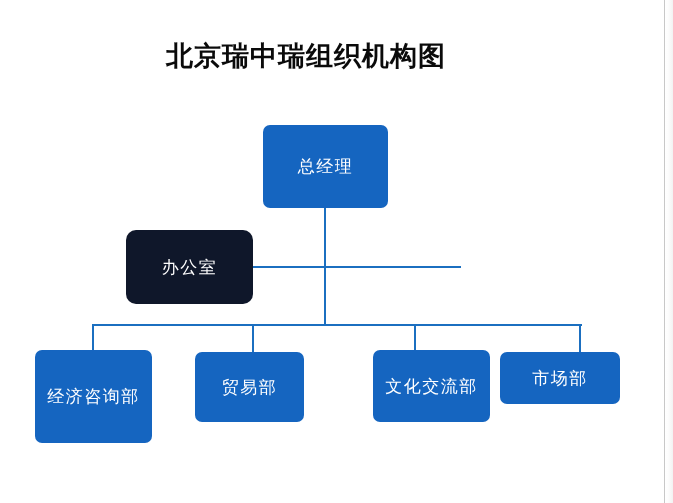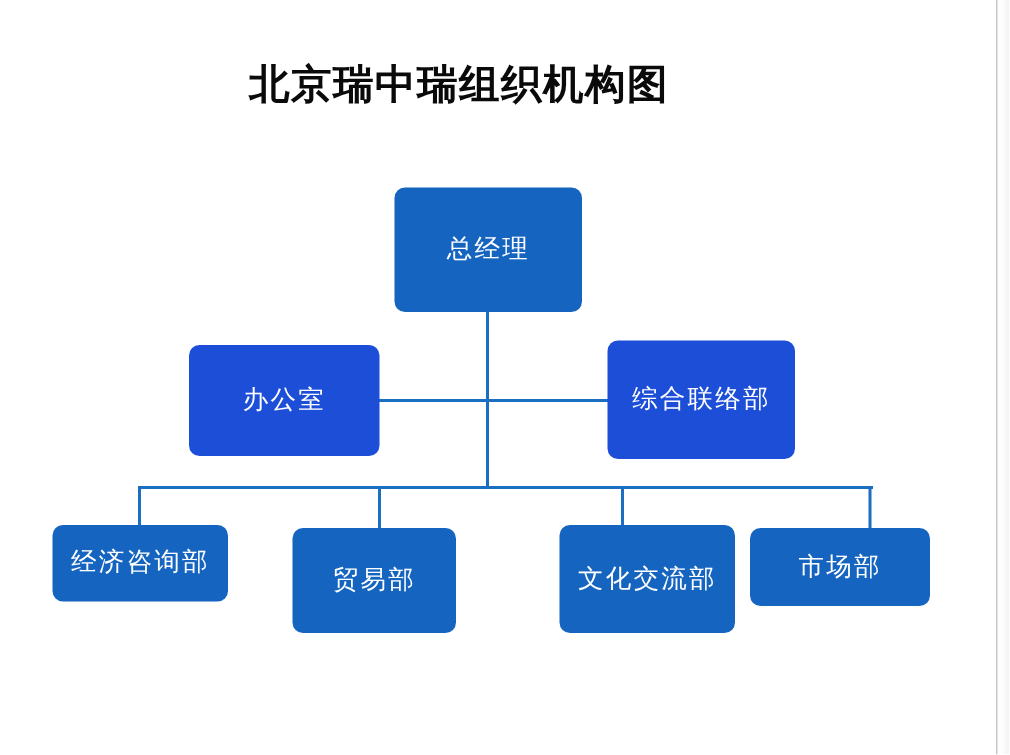--- a/index.html
+++ b/index.html
@@ -72,33 +72,33 @@
     justify-content: center;
     text-align: center;
     color: #ffffff;
     font-family: "DejaVu Serif", "Liberation Serif", serif;
     font-size: 17px;
     line-height: 1.45;
     letter-spacing: 1.5px;
     padding: 4px 10px;
   }
   .node.level-1 { background: #1565C0; }
-  .node.level-2 { background: #1d4ed8; }
+  .node.level-2 { background: #0f172a; border-radius: 10px; }
   .node.level-3 { background: #1565C0; }
 
   .node-label {
     display: block;
     width: 100%;
   }
 
   
   #node-gm          { left: 263px; top: 125px; width: 125px; height: 83px; }
   #node-office      { left: 126px; top: 230px; width: 127px; height: 74px; }
   #node-liaison     { left: 405px; top: 227px; width: 125px; height: 79px; }
-  #node-economic    { left: 35px;  top: 350px; width: 117px; height: 51px; }
+  #node-economic    { left: 35px;  top: 350px; width: 117px; height: 93px; }
   #node-trade       { left: 195px; top: 352px; width: 109px; height: 70px; }
   #node-culture     { left: 357px; top: 350px; width: 117px; height: 72px; margin-left: 16px; }
   #node-market      { left: 500px; top: 352px; width: 120px; height: 52px; }
 
   
   #conn-gm-down     { left: 324px; top: 208px; height: 118px; }
   #conn-row2-h      { left: 189px; top: 266px; width: 272px; }
   #conn-bus         { left: 93px;  top: 324px; width: 489px; }
   #conn-drop-1      { left: 92px;  top: 324px; height: 27px; }
   #conn-drop-2      { left: 252px; top: 324px; height: 29px; }
@@ -121,23 +121,20 @@
   <div class="conn conn-v" id="conn-drop-4"></div>
 
   <div class="node level-1" id="node-gm">
     <span class="node-label">总经理</span>
   </div>
 
   <div class="node level-2" id="node-office">
     <span class="node-label">办公室</span>
   </div>
 
-  <div class="node level-2" id="node-liaison">
-    <span class="node-label">综合联络部</span>
-  </div>
 
   <div class="node level-3" id="node-economic">
     <span class="node-label">经济咨询部</span>
   </div>
 
   <div class="node level-3" id="node-trade">
     <span class="node-label">贸易部</span>
   </div>
 
   <div class="node level-3" id="node-culture">

